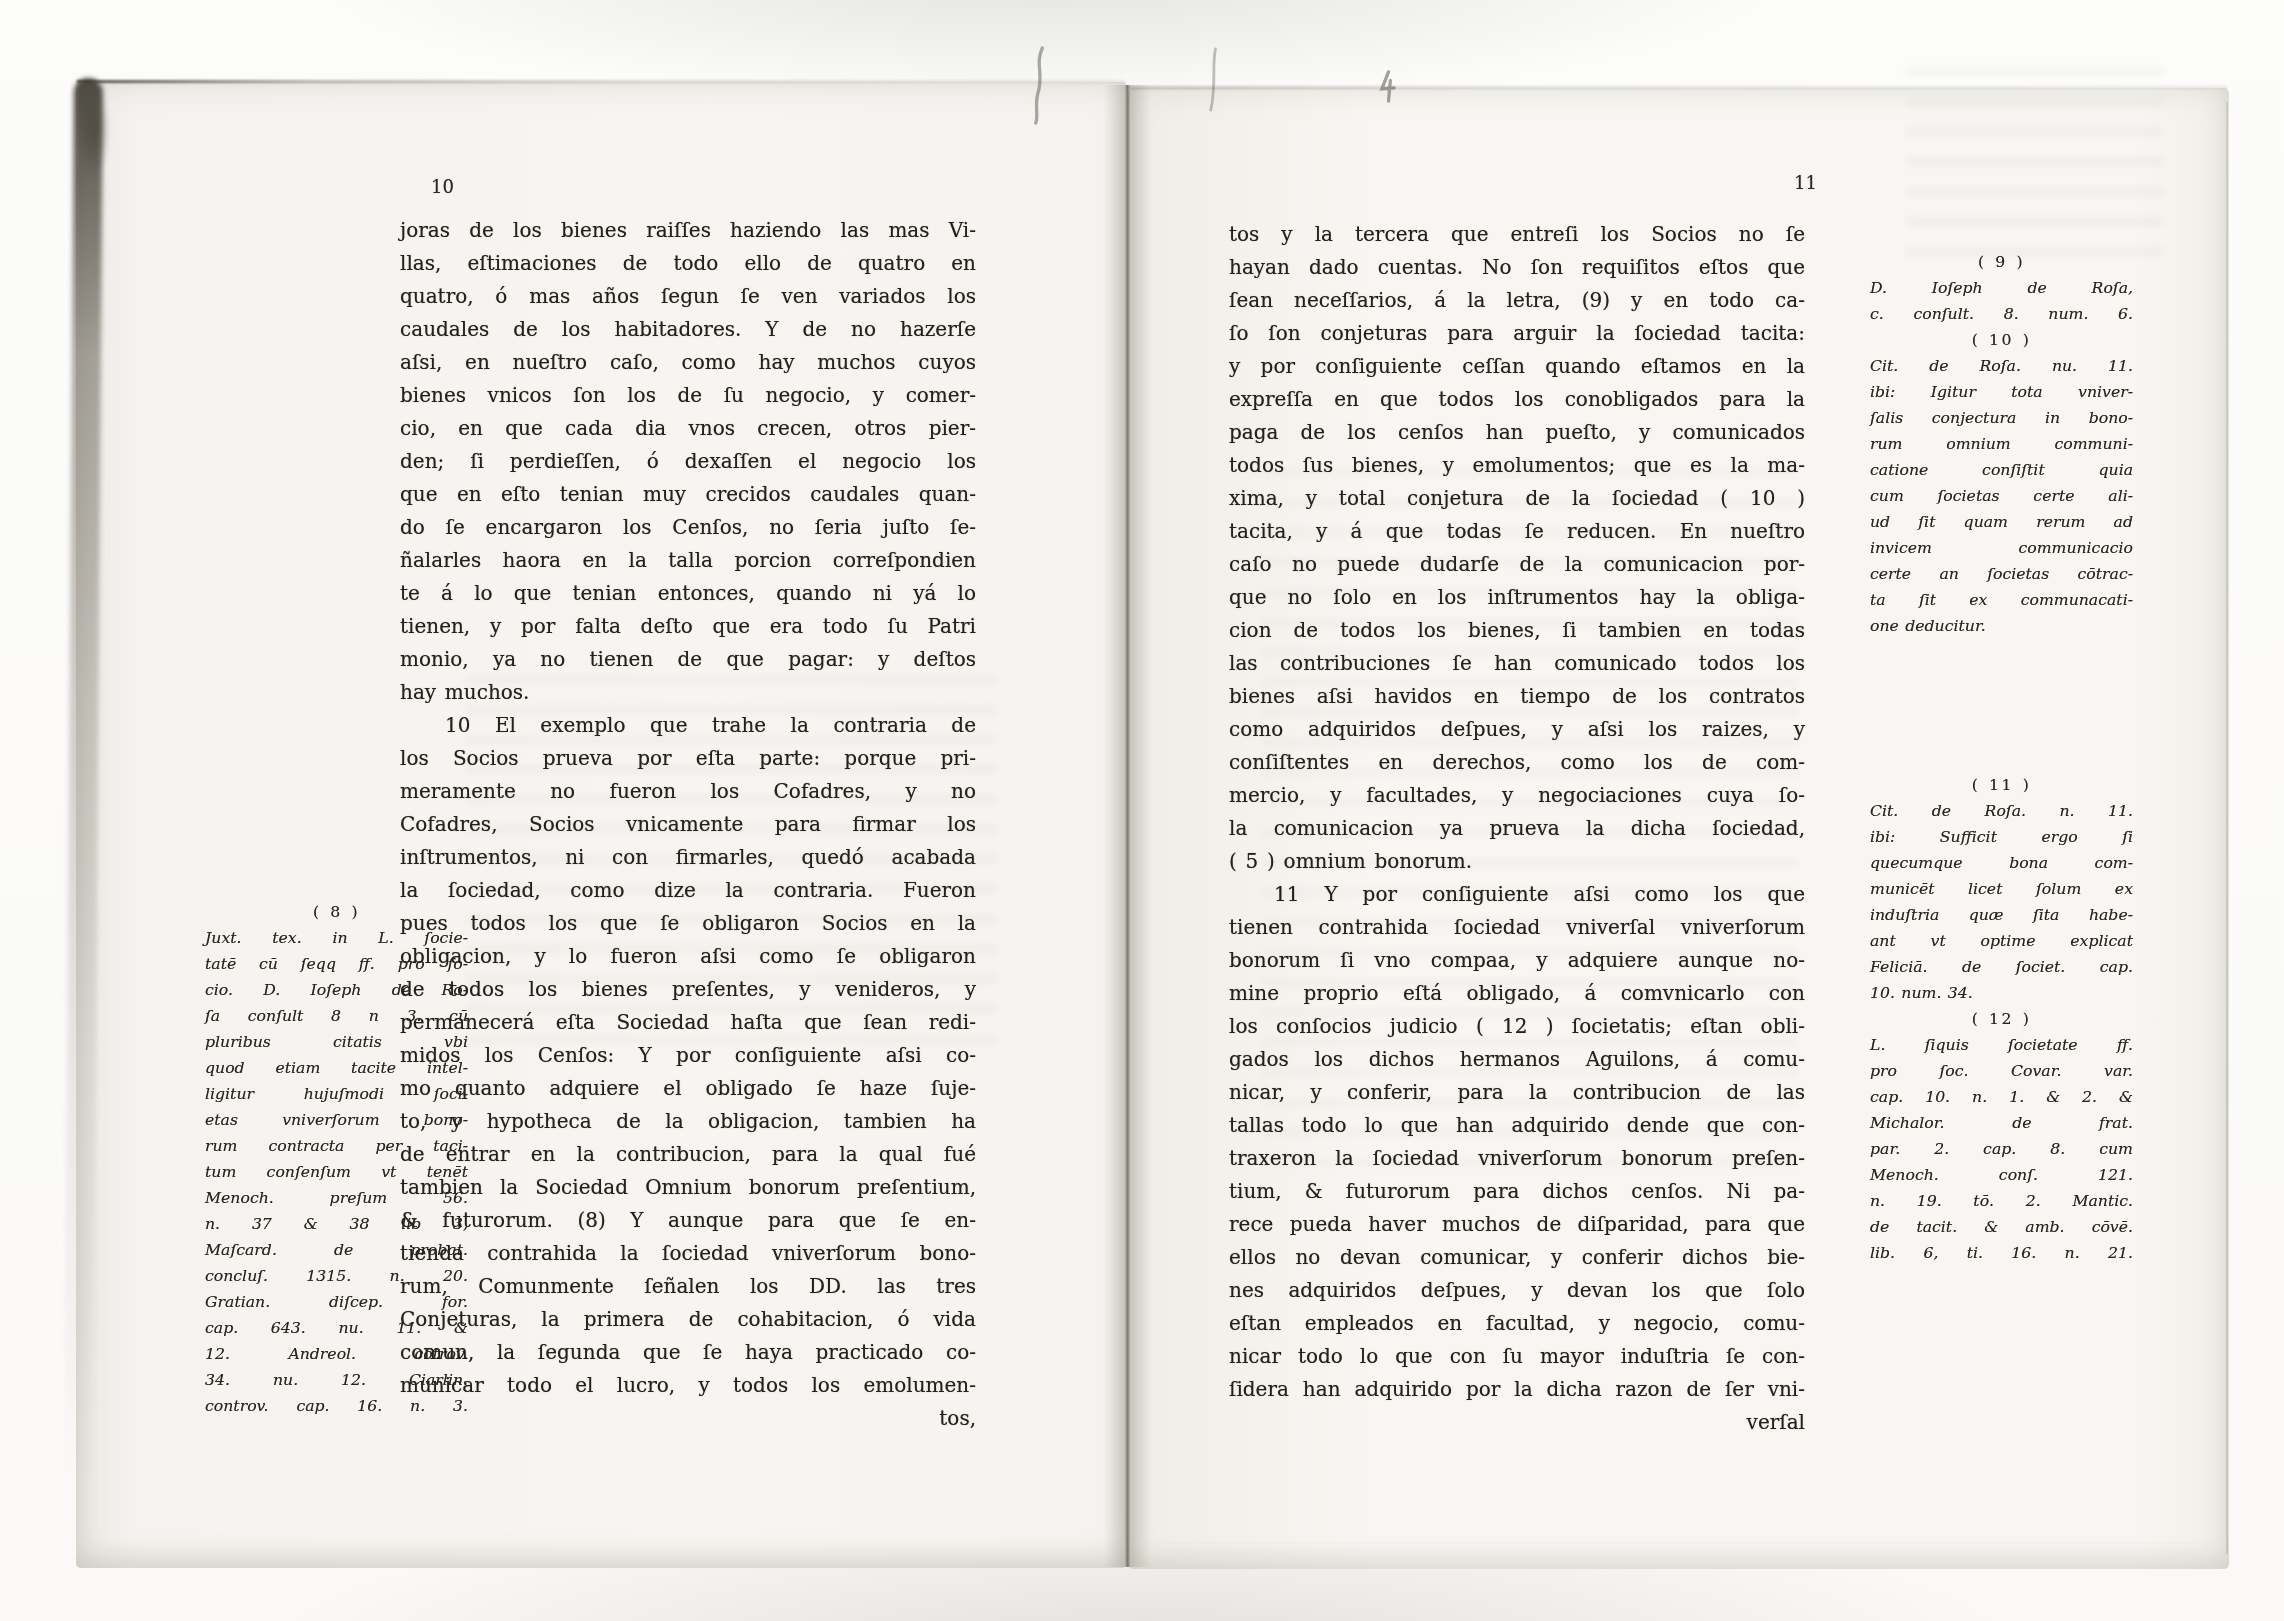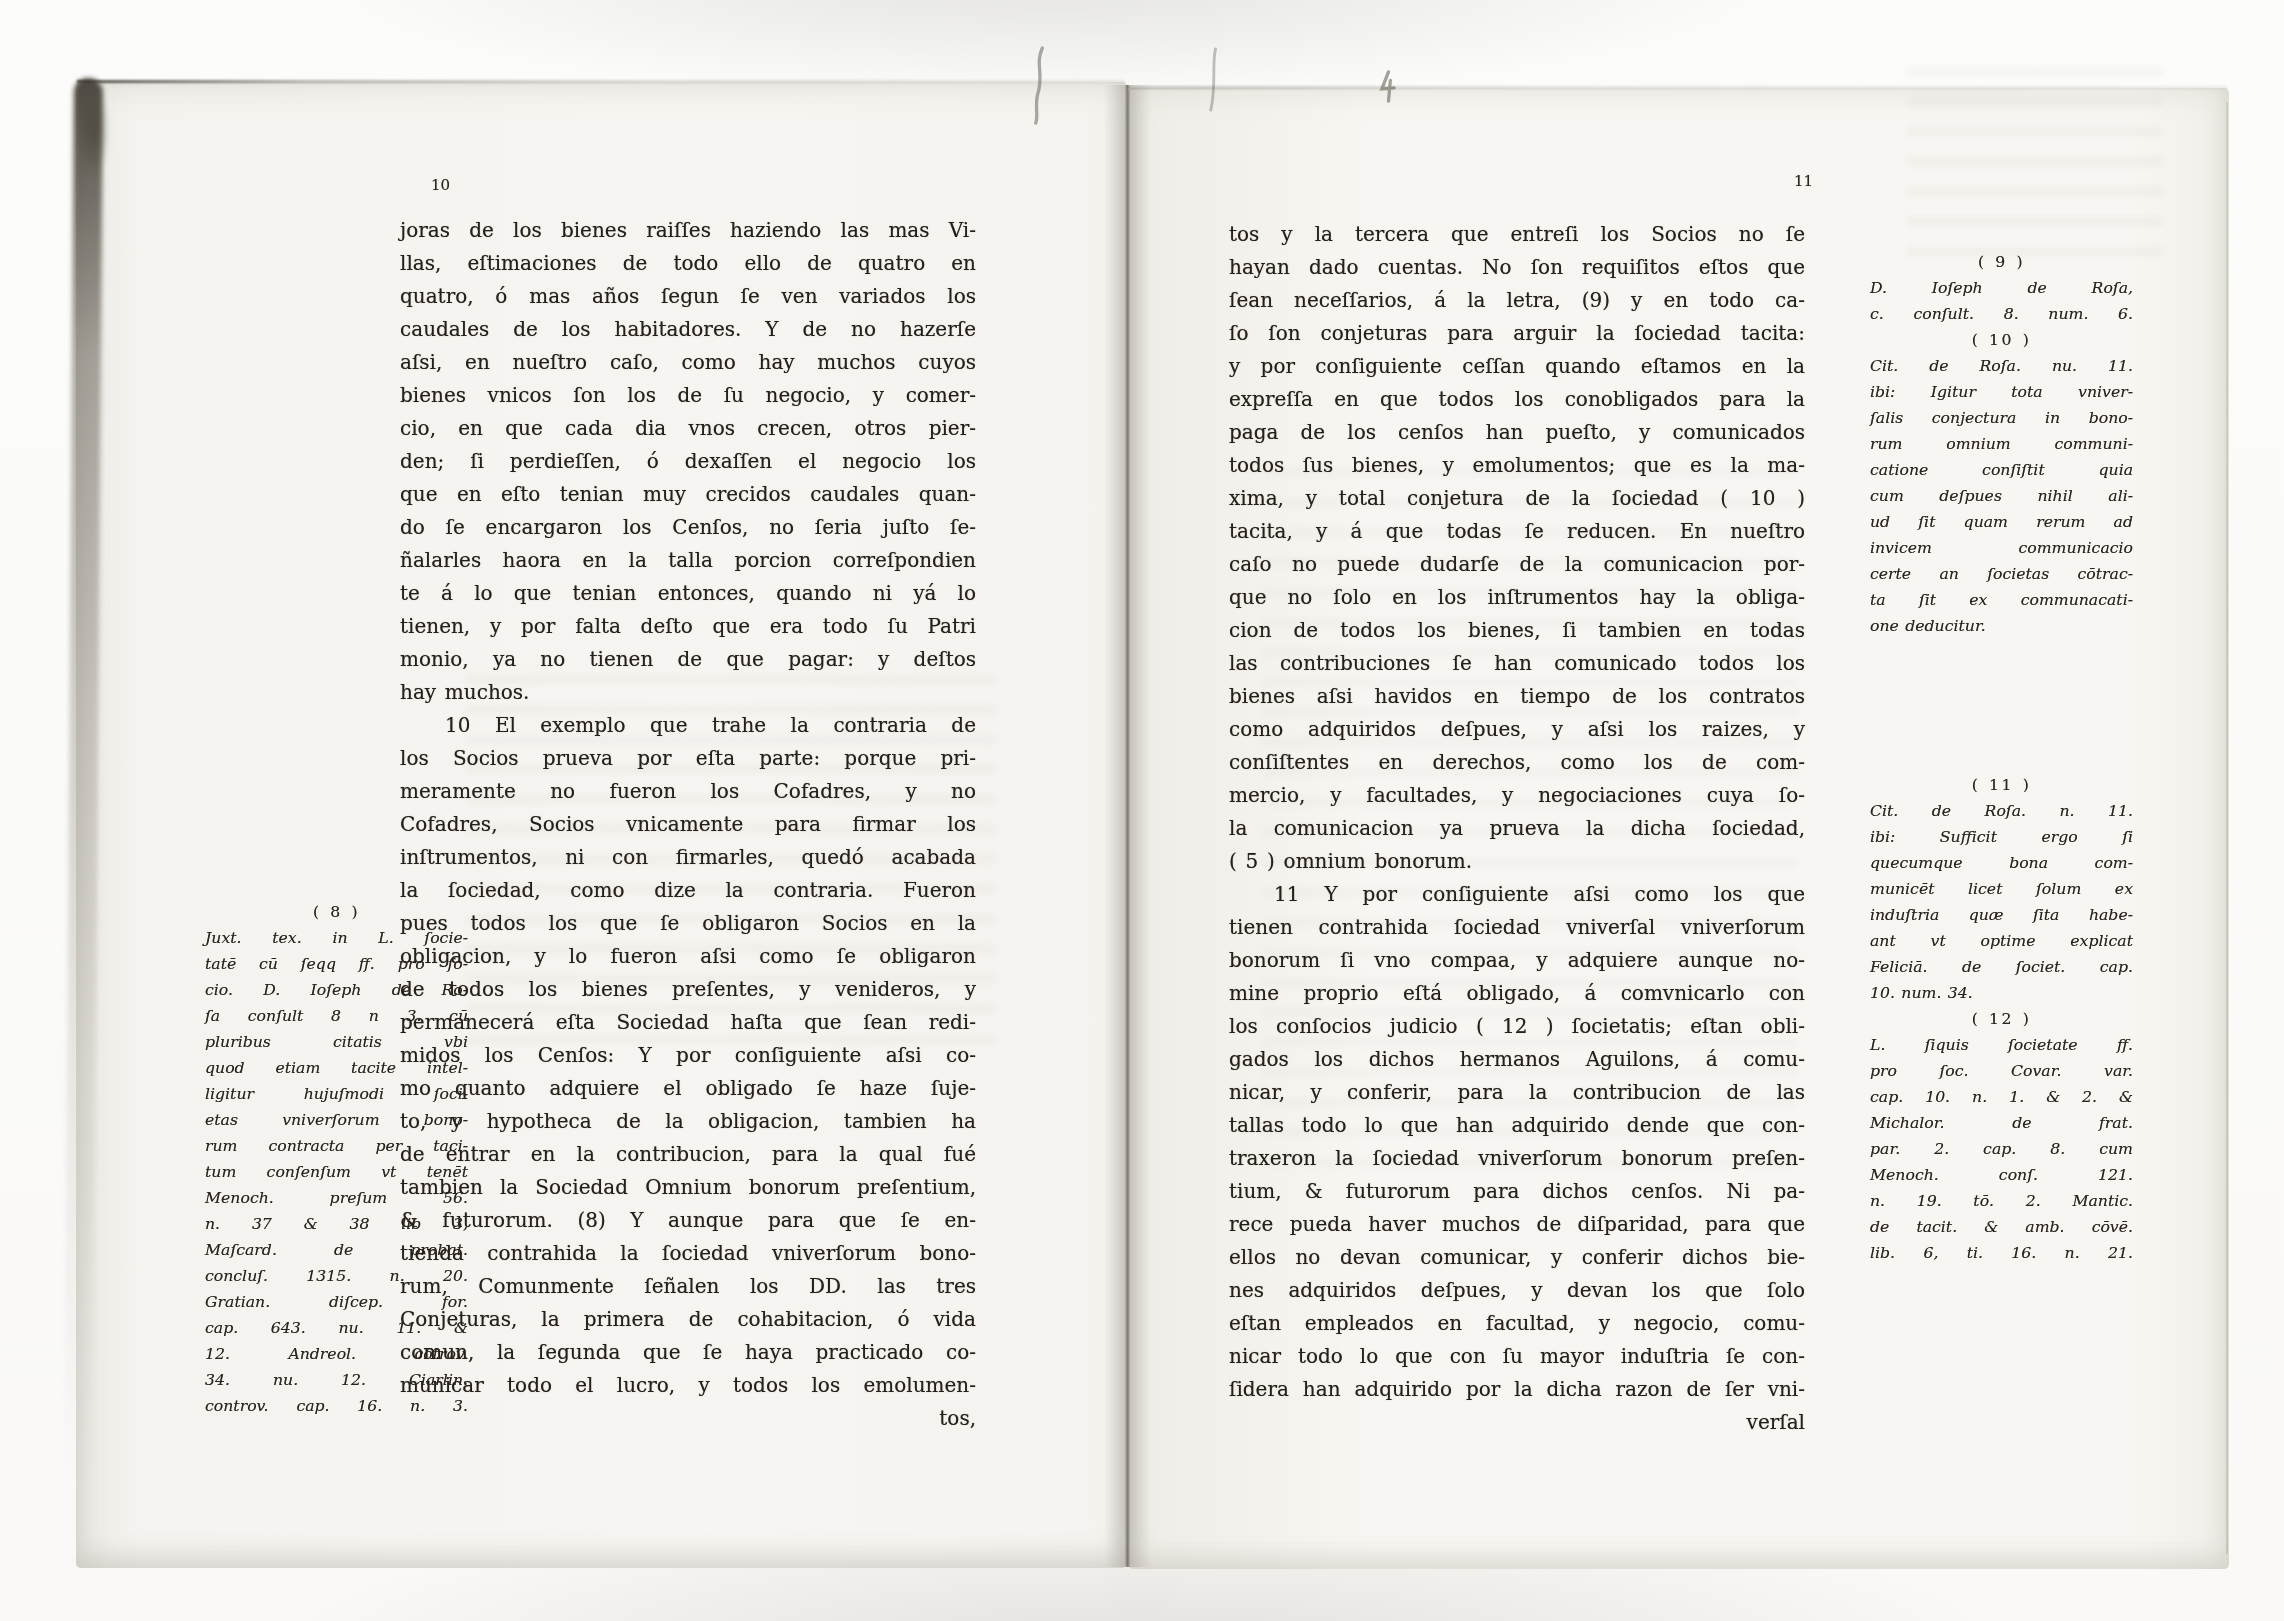--- a/index.html
+++ b/index.html
@@ -43,21 +43,21 @@
   .right-edge{
     position:absolute;right:0.9px;top:14.2px;width:2.4px;height:1452px;
     background:linear-gradient(to bottom,rgba(150,146,136,.25),rgba(160,156,146,.35) 50%,rgba(140,136,126,.3));
     filter:blur(0.7px);
   }
   .corner-smudge{
     position:absolute;left:0.9px;top:2.8px;width:33px;height:90px;border-radius:50%;
     background:radial-gradient(closest-side,rgba(70,65,55,.55),transparent);
     filter:blur(2.8px);
   }
-  .pagenum{position:absolute;font-size:15px;color:#2b2620;text-shadow:0 0 0.7px rgba(40,32,24,.5);}
+  .pagenum{position:absolute;font-size:18px;color:#2b2620;text-shadow:0 0 0.7px rgba(40,32,24,.5);}
   .main-col{position:absolute;width:576px;color:#262019;}
   .line{
     box-sizing:border-box;width:100%;height:33px;line-height:33px;font-size:20px;
     text-align:justify;text-align-last:justify;word-spacing:2.4px;white-space:nowrap;
     text-shadow:0 0 0.8px rgba(40,32,24,.52);
   }
   .line.end{text-align-last:left;}
   .line.indent{padding-left:45px;}
   .line.catch{text-align-last:right;}
   .notes-col{position:absolute;width:263px;color:#2a241d;font-style:italic;}
@@ -222,21 +222,21 @@
 
   <div class="note-line head">( 9 )</div>
       <div class="note-line">D. Ioſeph de Roſa,</div>
       <div class="note-line">c. conſult. 8. num. 6.</div>
       <div class="note-line head">( 10 )</div>
       <div class="note-line">Cit. de Roſa. nu. 11.</div>
       <div class="note-line">ibi: Igitur tota vniver-</div>
       <div class="note-line">ſalis conjectura in bono-</div>
       <div class="note-line">rum omnium communi-</div>
       <div class="note-line">catione conſiſtit quia</div>
-      <div class="note-line">cum deſpues nihil ali-</div>
+      <div class="note-line">cum ſocietas certe ali-</div>
       <div class="note-line">ud ſit quam rerum ad</div>
       <div class="note-line">invicem communicacio</div>
       <div class="note-line">certe an ſocietas cōtrac-</div>
       <div class="note-line">ta ſit ex communacati-</div>
       <div class="note-line end">one deducitur.</div>
       <div class="note-line gap"></div>
       <div class="note-line head">( 11 )</div>
       <div class="note-line">Cit. de Roſa. n. 11.</div>
       <div class="note-line">ibi: Sufficit ergo ſi</div>
       <div class="note-line">quecumque bona com-</div>

